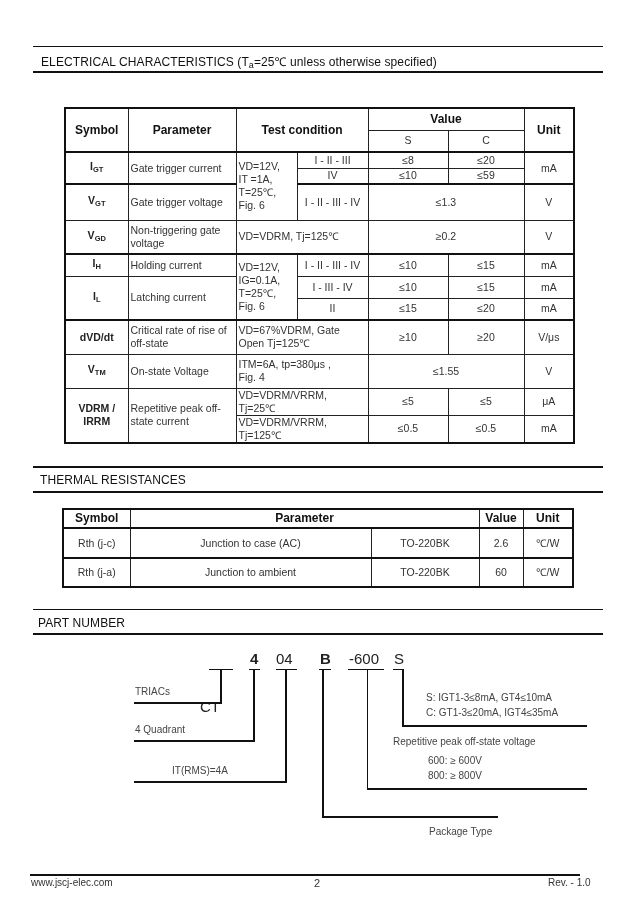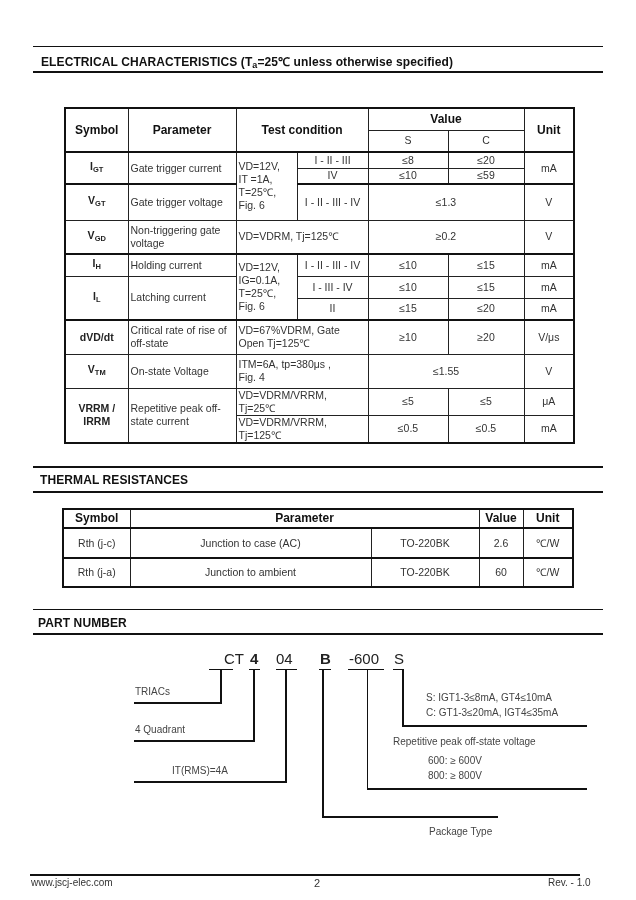--- a/index.html
+++ b/index.html
@@ -1,19 +1,19 @@
 <!DOCTYPE html>
 <html><head>
 <meta charset="utf-8">
 <style>
   html, body { margin:0; padding:0; background:#fff; }
   body { width:636px; height:900px; position:relative; overflow:hidden;
          font-family:"Liberation Sans", sans-serif; color:#111; }
   .hr { position:absolute; background:#111; }
-  .sec-title { position:absolute; font-weight:bold; font-size:12px; letter-spacing:0.1px; white-space:nowrap; }
+  .sec-title { position:absolute; font-weight:normal; font-size:12px; letter-spacing:0.1px; white-space:nowrap; }
   .sec-title sub { font-size:9px; vertical-align:-2px; }
 
   table { border-collapse:collapse; position:absolute; table-layout:fixed;border-radius:9px; }
   td { border:1px solid #222; text-align:center; vertical-align:middle; font-size:10.5px; padding:0 2px; line-height:13px; color:#333; }
   td.hdr { font-weight:bold; font-size:12px; color:#111; }
   td.sym { font-weight:bold; color:#222; }
   td.left { text-align:left; }
   td.cond { text-align:left; font-size:10.5px; }
   tr.thick-top td { border-top:2px solid #111; }
   .sub { font-size:7.5px; vertical-align:-2px; }
@@ -143,21 +143,21 @@
     <td class="left">On-state Voltage</td>
     <td class="cond" colspan="2">
       <div>ITM=6A, tp=380μs ,</div>
       <div>Fig. 4</div>
     </td>
     <td colspan="2">≤1.55</td>
     <td>V</td>
   </tr>
 
   <tr style="height:22px">
-    <td class="sym" rowspan="2">VRRM / IRRM</td>
+    <td class="sym" rowspan="2">VDRM / IRRM</td>
     <td class="left" rowspan="2">Repetitive peak off-state current</td>
     <td class="cond" colspan="2">VD=VDRM/VRRM, Tj=25℃</td>
     <td>≤5</td>
     <td>≤5</td>
     <td>μA</td>
   </tr>
   <tr style="height:22px">
     <td class="cond" colspan="2">VD=VDRM/VRRM, Tj=125℃</td>
     <td>≤0.5</td>
     <td>≤0.5</td>
@@ -201,21 +201,21 @@
   </tr>
 </tbody>
   </table>
 
 <div class="hr" style="left:33px; top:609px; width:570px; height:1px;"></div>
 <div class="sec-title" style="left:38px; top:616px;">PART NUMBER</div>
 <div class="hr" style="left:33px; top:633px; width:570px; height:2px;"></div>
 
 <div>
 
-  <span class="pn-char" style="left:224px;">CT</span>
+  <span class="pn-char" style="left:200px;margin-top:48px;">CT</span>
   <span class="pn-char bold" style="left:250px;">4</span>
   <span class="pn-char" style="left:276px;">04</span>
   <span class="pn-char bold" style="left:320px;">B</span>
   <span class="pn-char" style="left:349px;">-600</span>
   <span class="pn-char" style="left:394px;">S</span>
 
   <div class="ln" style="left:209px; top:669px; width:24px; height:1px;"></div>
   <div class="ln" style="left:249px; top:669px; width:11px; height:1px;"></div>
   <div class="ln" style="left:276px; top:669px; width:21px; height:1px;"></div>
   <div class="ln" style="left:319px; top:669px; width:12px; height:1px;"></div>

